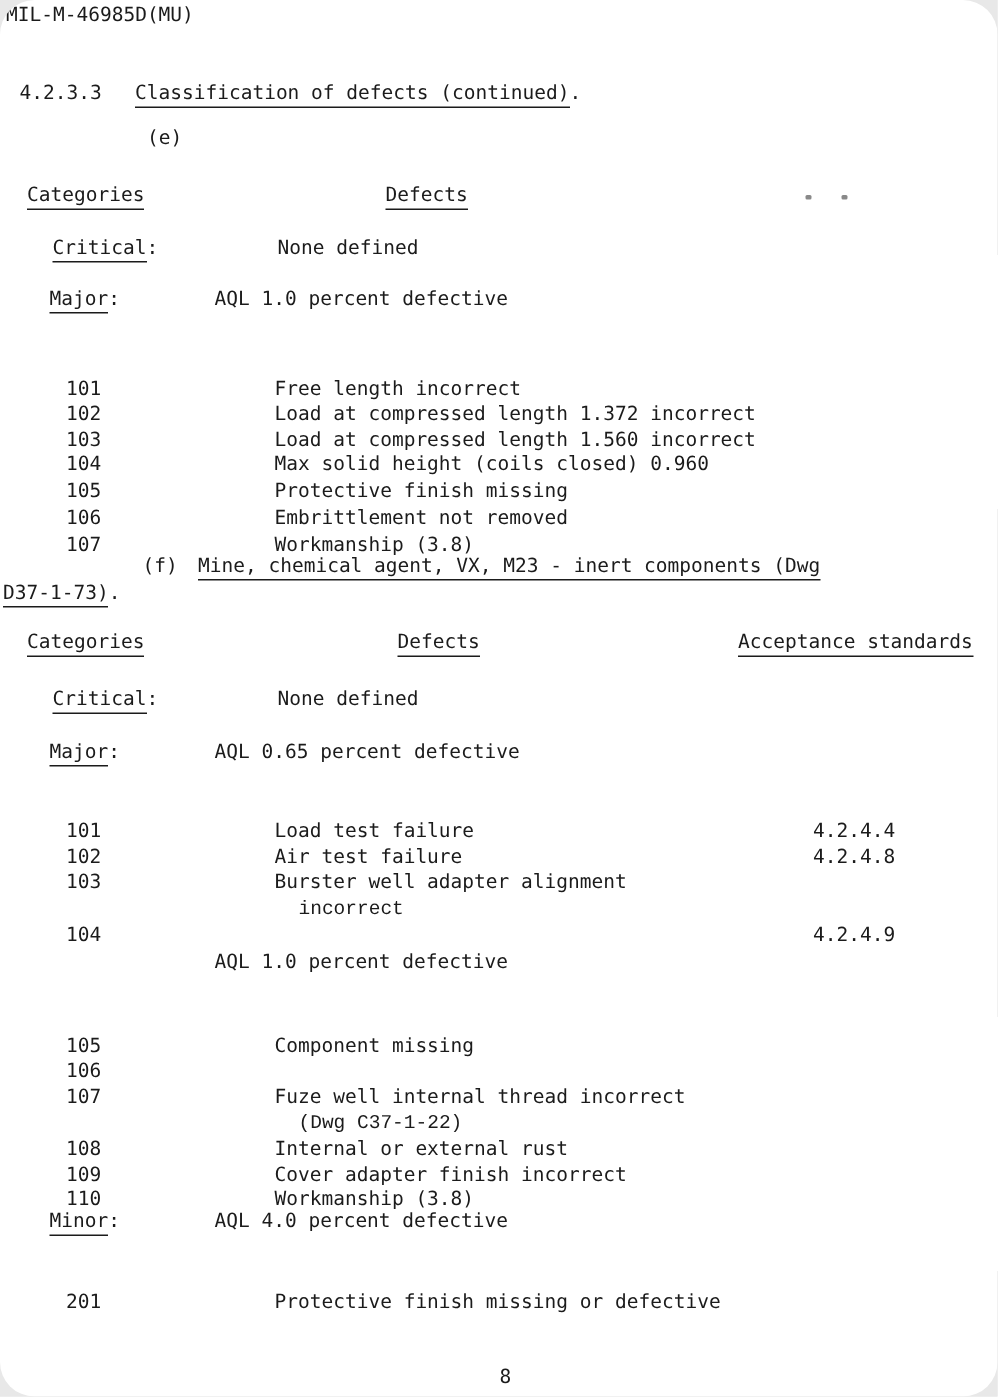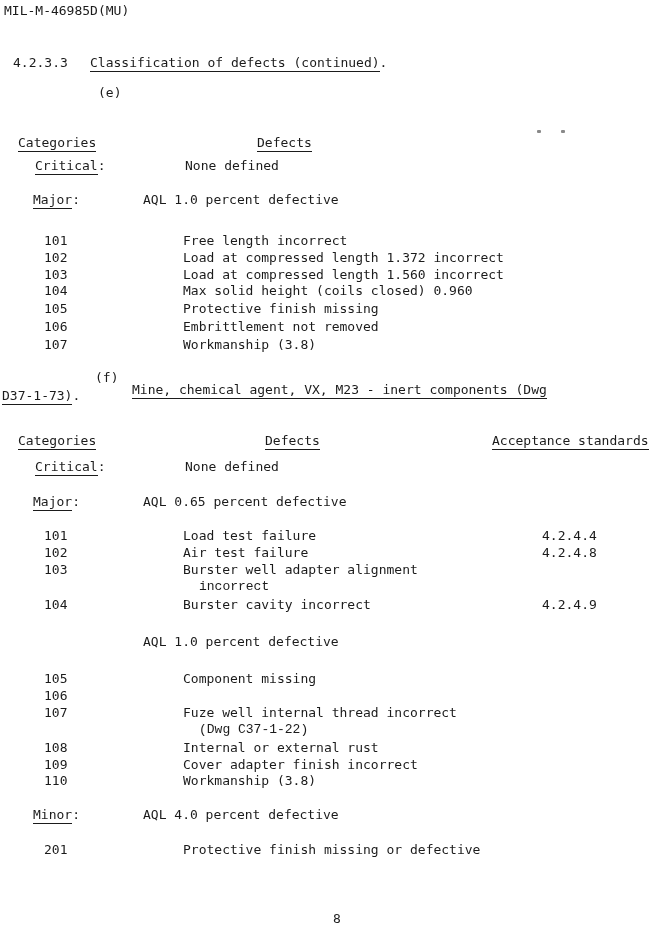--- a/index.html
+++ b/index.html
@@ -6,25 +6,26 @@
   .page {
     position:relative;
     width:665px; height:931px;
     margin:0 auto;
     background:#ffffff;
     font-family:"DejaVu Sans Mono","Liberation Mono",monospace;
     font-size:13px;
     line-height:15px;
     color:#1b1b1b;
     overflow:hidden;
+    border-radius:23px;
   }
   .ln { position:absolute; white-space:pre; }
-  .row { position:absolute; left:0; width:665px; height:16px; }
+  .row { position:absolute; left:0; width:665px; height:16px;margin-top:19px; }
   .c { position:absolute; top:0; white-space:pre; }
-  .u { border-bottom:1.4px solid #1b1b1b; padding-bottom:1px;margin-top:12px; }
+  .u { border-bottom:1.4px solid #1b1b1b; padding-bottom:1px; }
   .dot { position:absolute; width:4px; height:3px; background:#4a4a4a; opacity:.65; border-radius:1px; }
   .col-code { left:44px; }
   .col-defect { left:183px; }
   .col-cont { left:199px;font-family:Liberation Mono, monospace; }
   .col-accept { left:542px; }
 </style>
 </head>
 <body>
 
 <div class="page">
@@ -102,21 +103,20 @@
     </div>
   <div class="row" style="top:562px">
       <span class="c col-code">103</span>
       <span class="c col-defect">Burster well adapter alignment</span>
     </div>
   <div class="row" style="top:579px">
       <span class="c col-cont">incorrect</span>
     </div>
   <div class="row" style="top:597px">
       <span class="c col-code">104</span>
-      <span class="c col-defect">Burster cavity incorrect</span>
       <span class="c col-accept">4.2.4.9</span>
     </div>
 
   <div class="ln" style="top:634px; left:143px">AQL 1.0 percent defective</div>
 
   <div class="row" style="top:671px">
       <span class="c col-code">105</span>
       <span class="c col-defect">Component missing</span>
     </div>
   <div class="row" style="top:688px">

